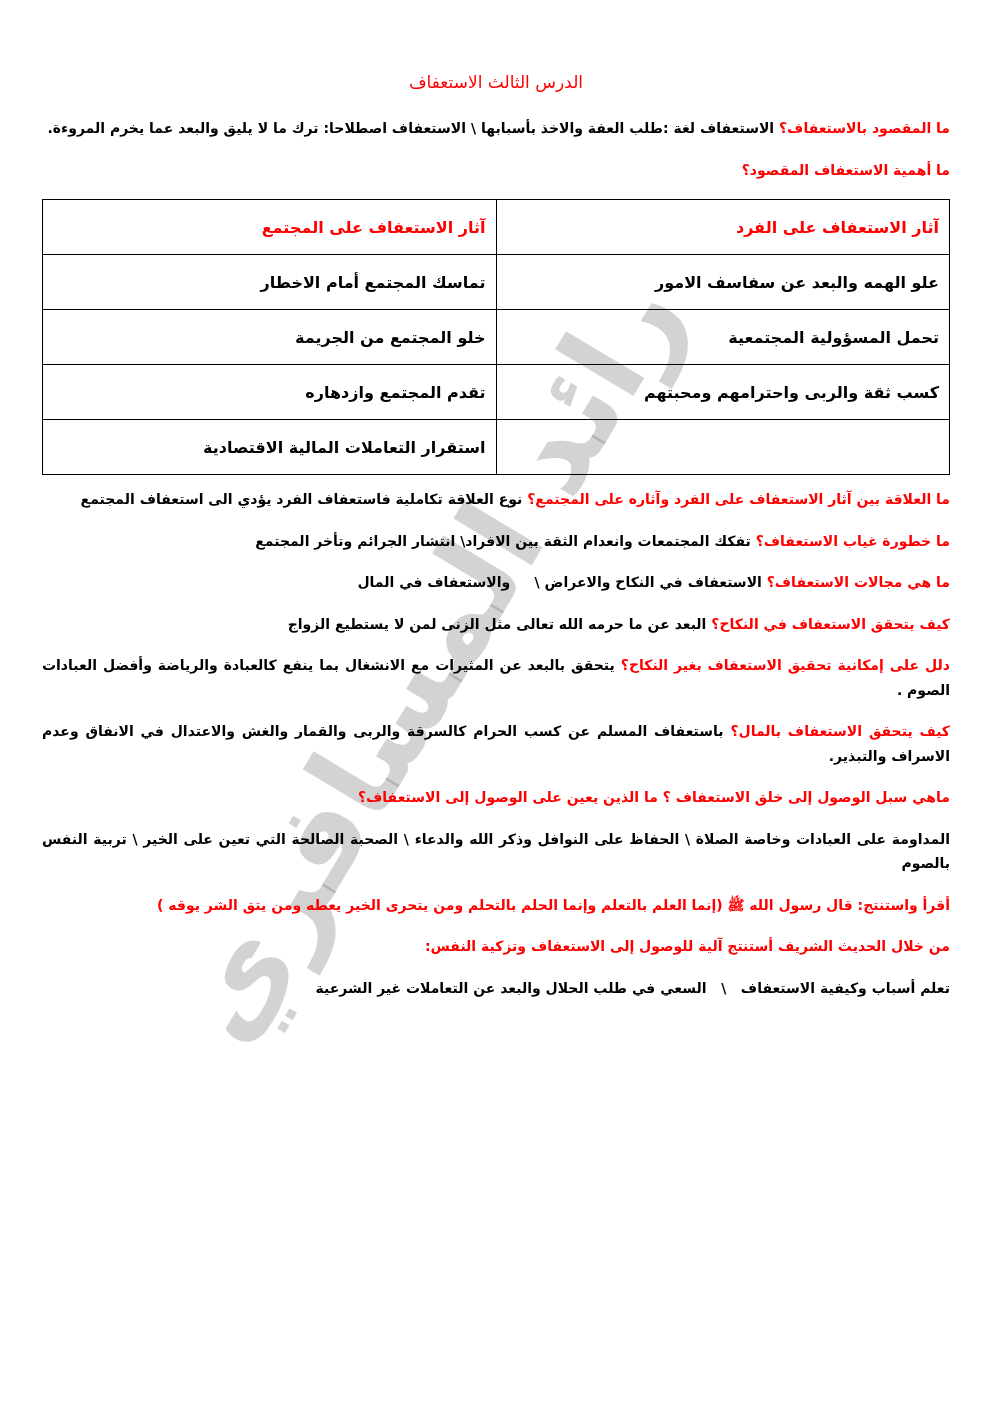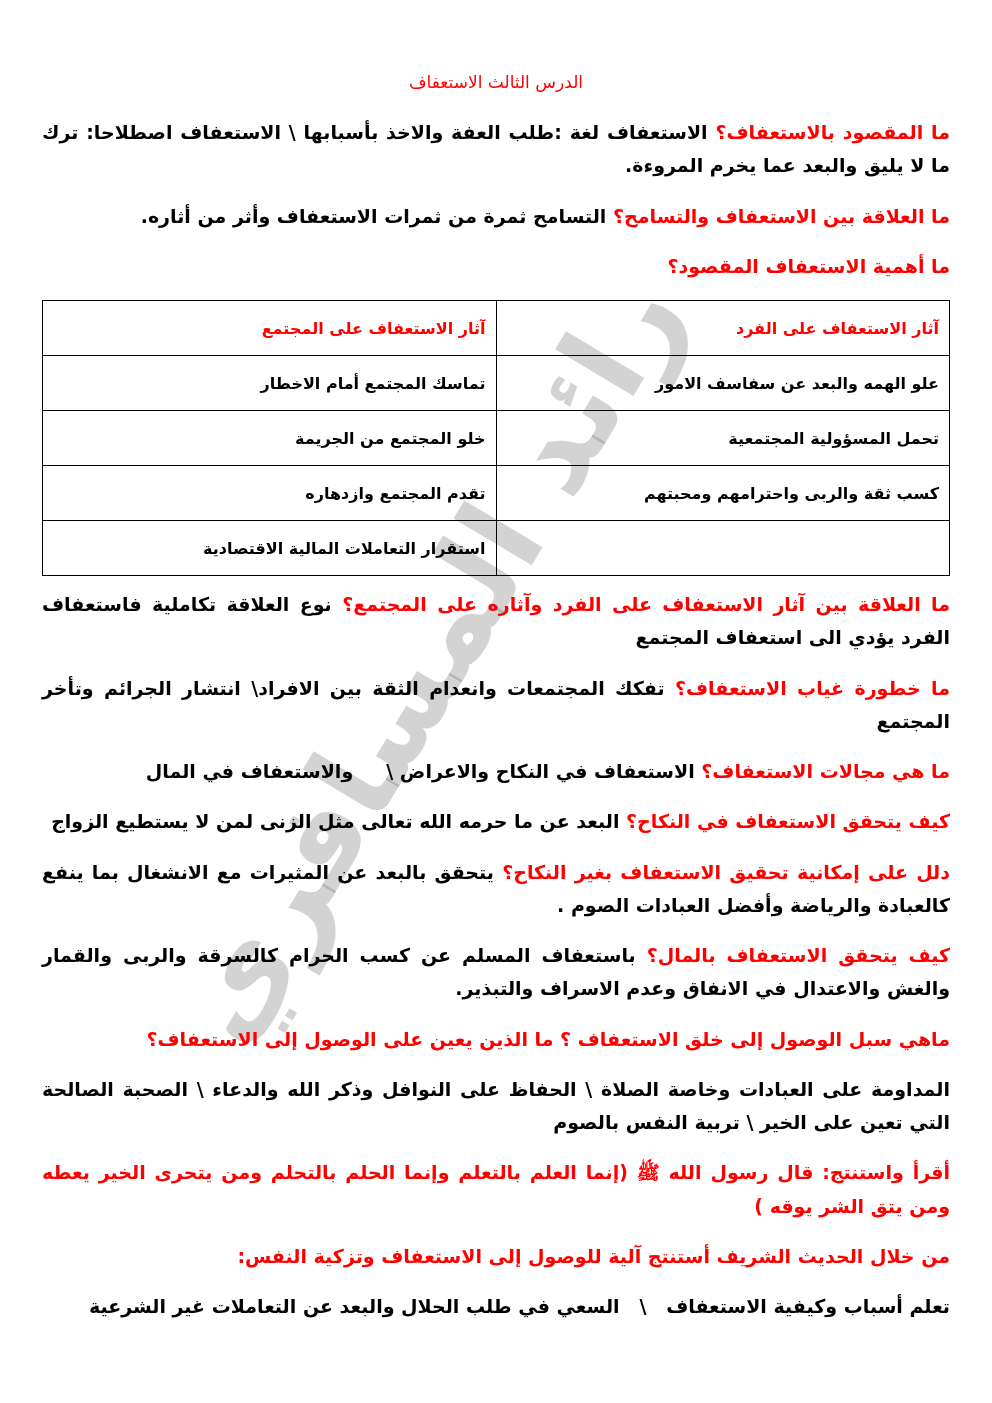--- a/index.html
+++ b/index.html
@@ -39,21 +39,21 @@
   }
   .title {
     color: #ff0000;
     font-weight: normal;
     font-size: 17px;
     text-align: center;
     margin: 0 0 24px 0;
   }
   p.para {
     margin: 0 0 17px 0;
-    font-size: 19px;
+    font-size: 14px;
     font-weight: bold;
     line-height: 1.75;
     text-align: justify;
     color: #000000;
   }
   .q { color: #ff0000; }
   .a { color: #000000; }
   table.effects {
     width: 100%;
     border-collapse: collapse;
@@ -84,24 +84,20 @@
   <div class="content">
 
     <h1 class="title">الدرس الثالث الاستعفاف</h1>
 
     <p class="para">
       <span class="q">ما المقصود بالاستعفاف؟</span>
       <span class="a">الاستعفاف لغة :طلب العفة والاخذ بأسبابها \ الاستعفاف اصطلاحا: ترك ما لا يليق والبعد عما يخرم المروءة.</span>
     </p>
 
 
-    <p class="para">
-      <span class="q">ما العلاقة بين الاستعفاف والتسامح؟</span>
-      <span class="a">التسامح ثمرة من ثمرات الاستعفاف وأثر من أثاره.</span>
-    </p>
 
     <p class="para">
       <span class="q">ما أهمية الاستعفاف المقصود؟</span>
     </p>
 
     <table class="effects">
       <tbody>
         <tr>
           <td class="head">آثار الاستعفاف على الفرد</td>
           <td class="head">آثار الاستعفاف على المجتمع</td>

